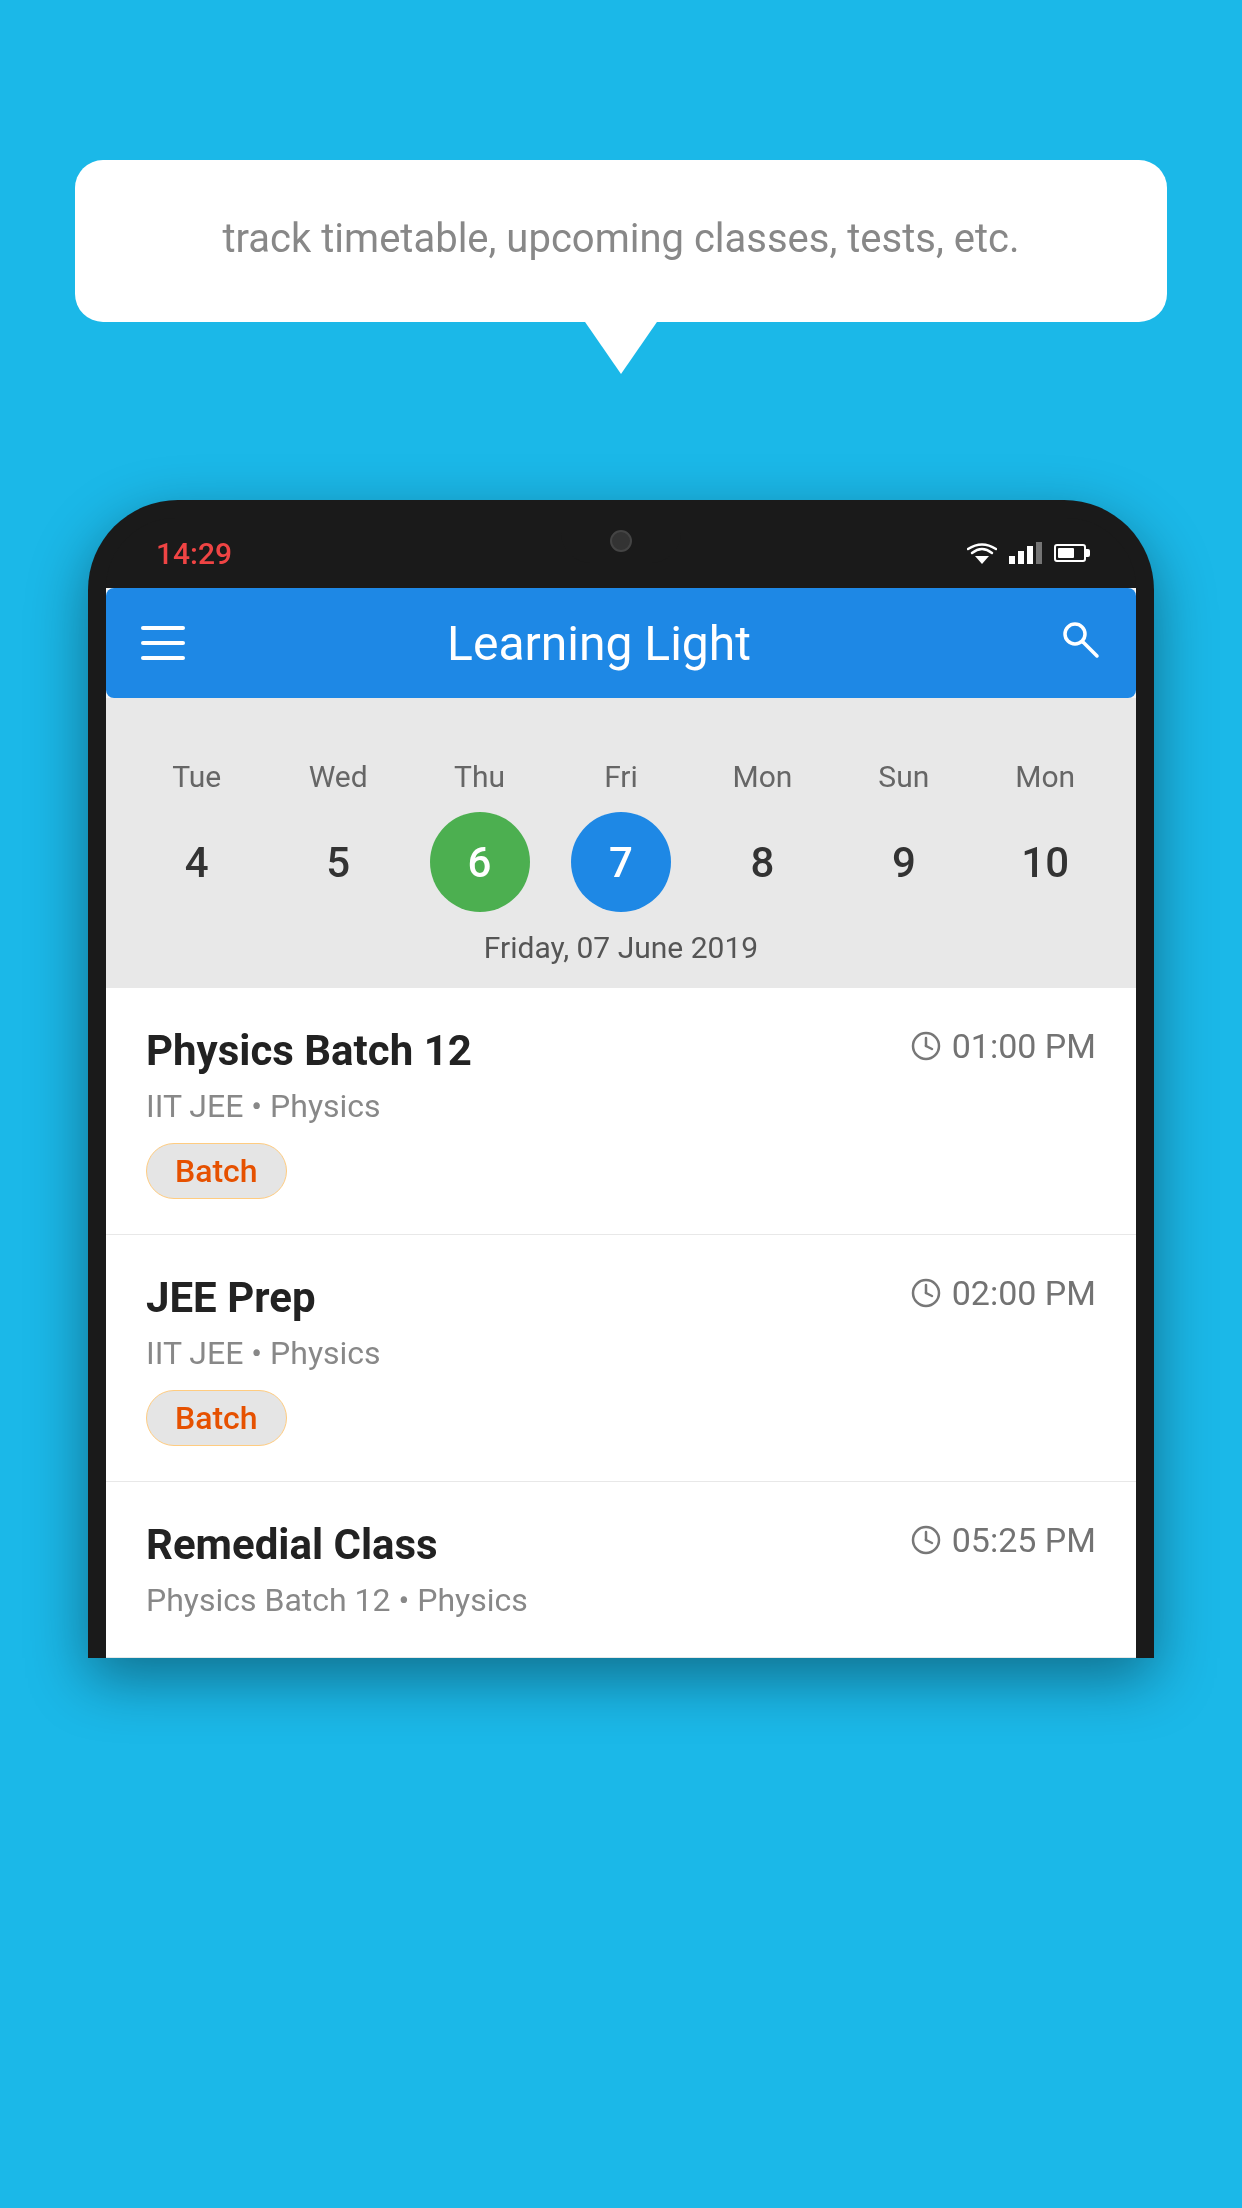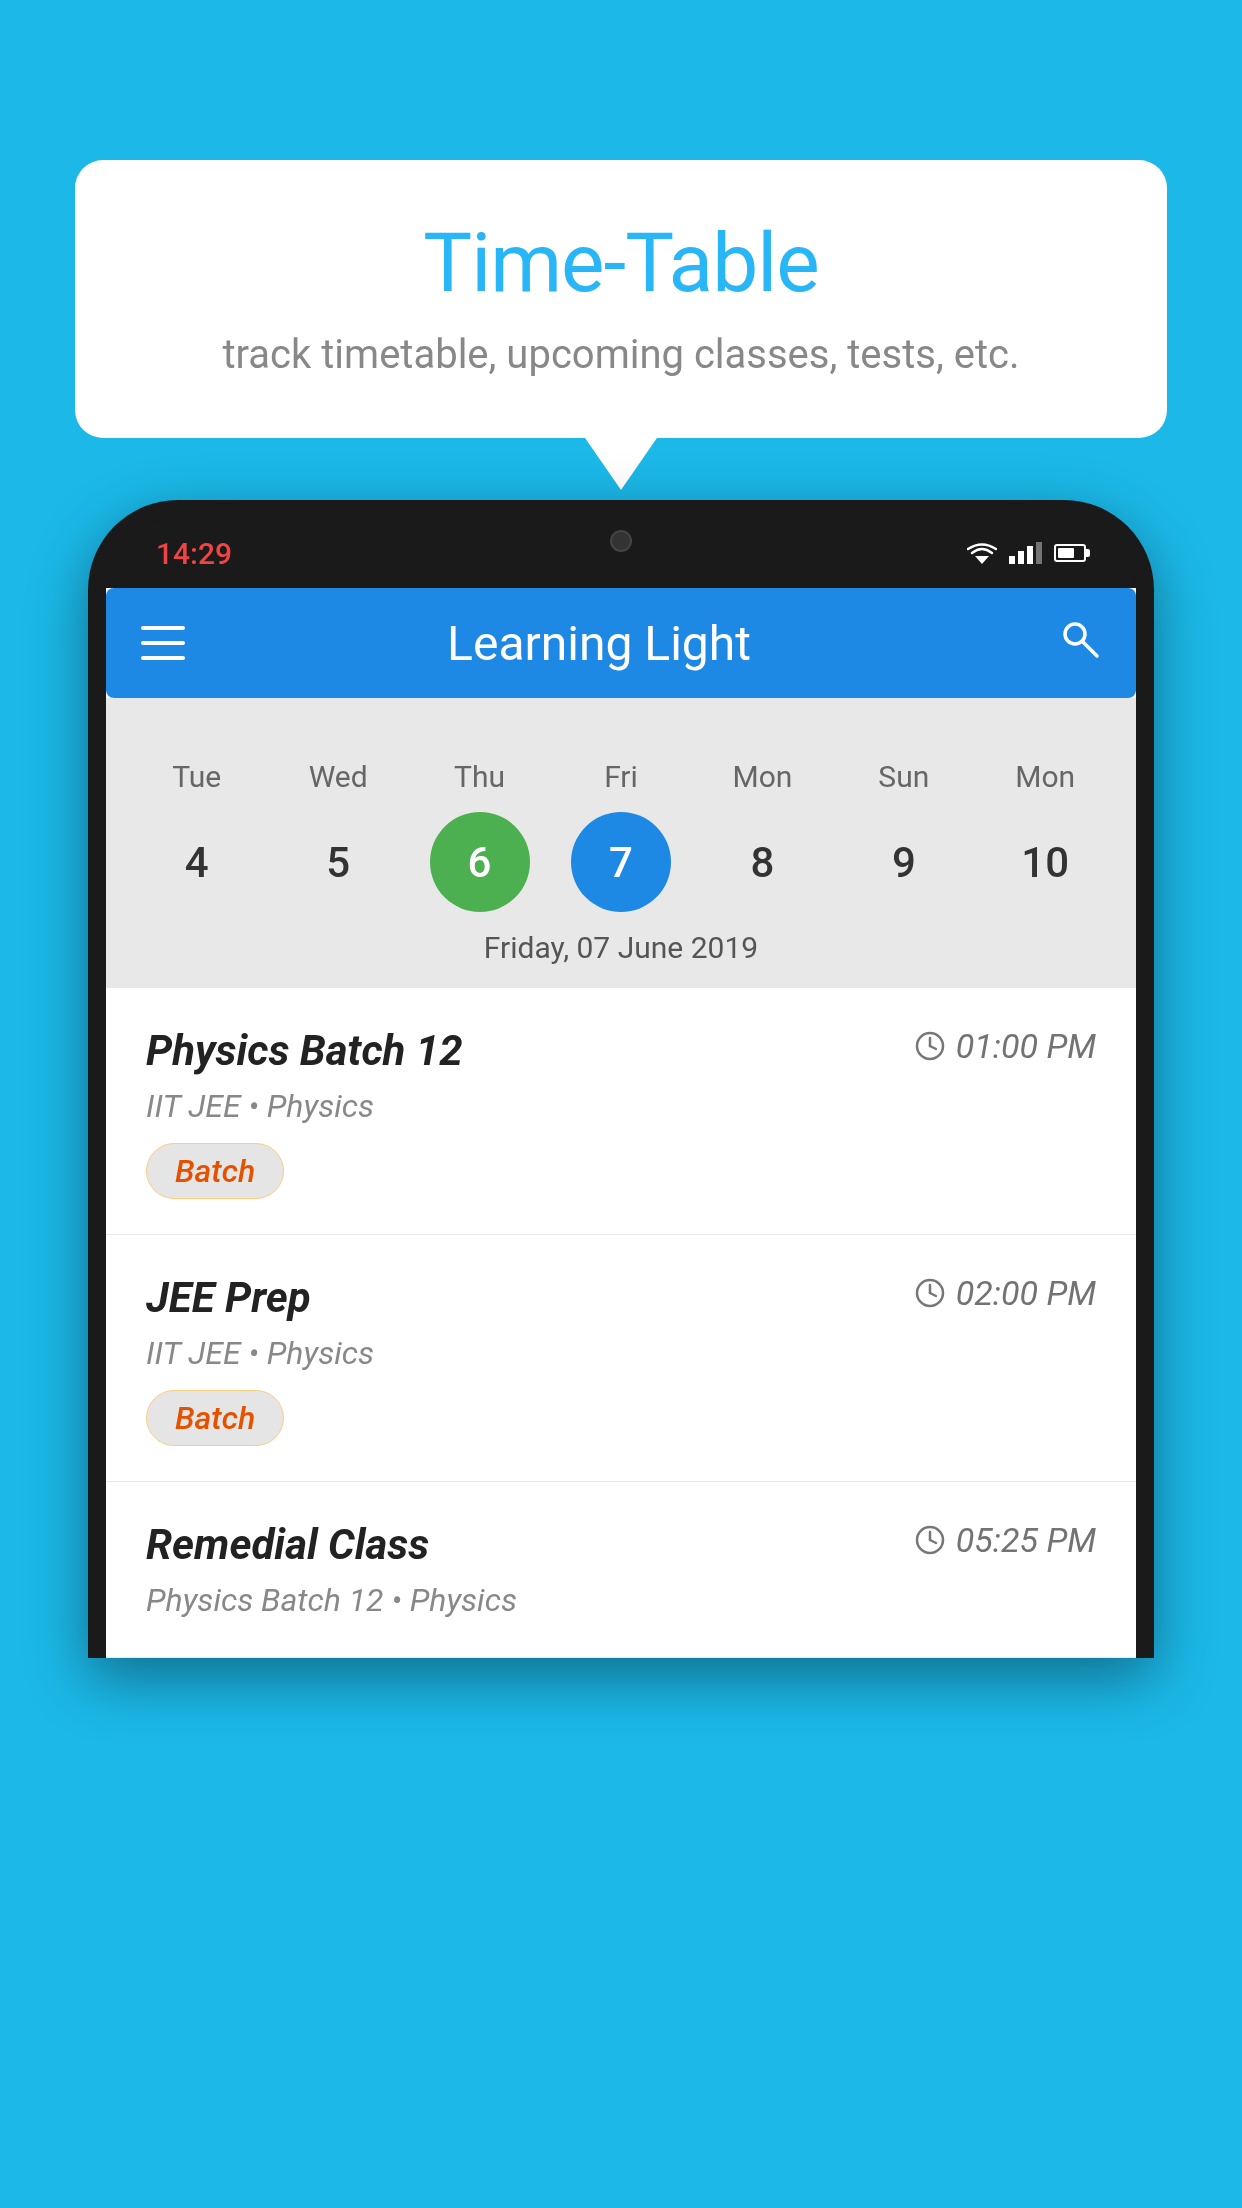--- a/index.html
+++ b/index.html
@@ -265,21 +265,20 @@
     .selected-date-label {
       text-align: center;
       font-size: 30px;
       color: #555;
       padding-bottom: 8px;
     }
 
     
     .schedule-list {
       background: white;
-      font-style: italic;
     }
 
     .schedule-item {
       background: white;
       padding: 38px 40px 35px;
       border-bottom: 1px solid #e8e8e8;
     }
 
     .schedule-item-header {
       display: flex;
@@ -322,21 +321,20 @@
       padding: 8px 28px;
       font-size: 32px;
       font-weight: 500;
     }
   </style>
 </head>
 <body>
 
 <div class="speech-bubble-container">
   <div class="speech-bubble">
-    <div class="title">Time-Table</div>
     <div class="subtitle">track timetable, upcoming classes, tests, etc.</div>
   </div>
 </div>
 
 <div class="phone-wrapper">
   <div class="phone-outer">
 
     <div class="phone-notch-bar">
       <span class="time">14:29</span>
       <div class="notch-cutout">

